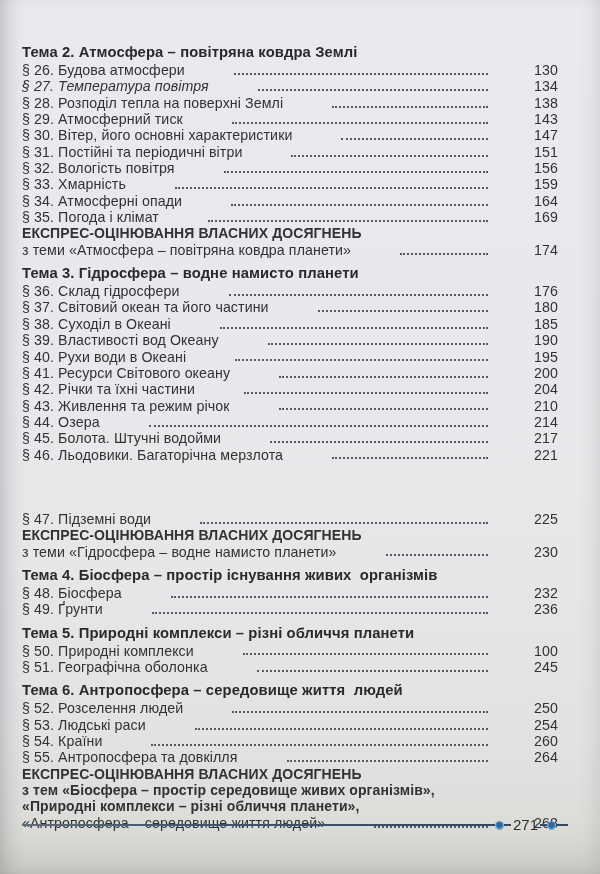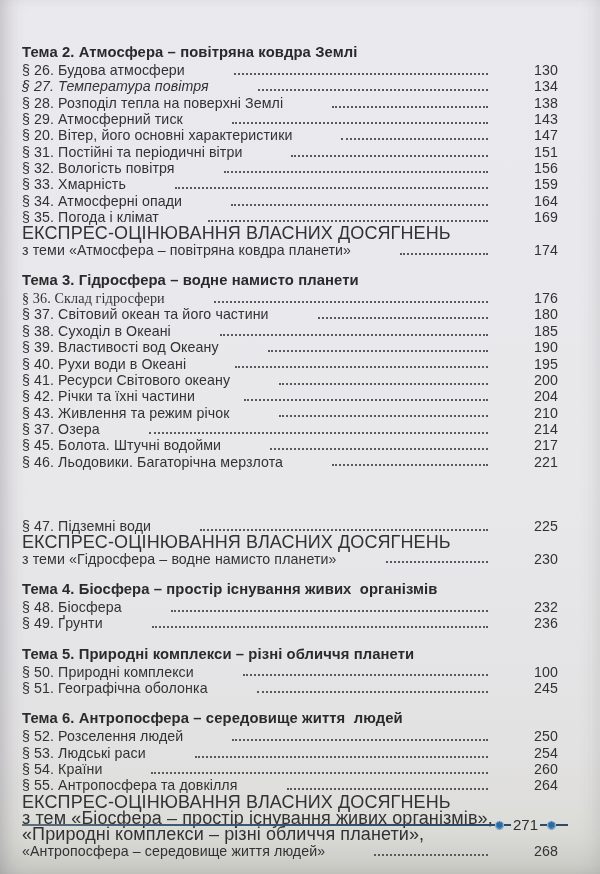--- a/index.html
+++ b/index.html
@@ -19,31 +19,32 @@
   .toc {
     position: absolute;
     top: 44px;
     left: 22px;
     right: 42px;
   }
   .toc-heading {
     font-weight: bold;
     font-size: 14.8px;
     line-height: 17px;
-    margin-top: 14px;
+    margin-top: 7px;
     margin-bottom: 1px;
     color: #2a2a2c;
     white-space: pre-wrap;
     letter-spacing: 0.1px;
   }
   .toc-heading:first-child { margin-top: 0; }
   .toc-line {
-    font-size: 18px;
+    font-size: 14px;
     line-height: 16.35px;
     letter-spacing: 0.1px;
+    font-weight: bold;
   }
   .toc-row {
     display: flex;
     align-items: baseline;
     font-size: 14.2px;
     line-height: 16.35px;
     letter-spacing: 0.1px;
     gap: 45px;
   }
   .toc-label { white-space: nowrap; }
@@ -115,21 +116,21 @@
         <div class="toc-label" style="display: inline;">§ 28. Розподіл тепла на поверхні Землі</div>
         <div class="toc-leader"></div>
         <div class="toc-page" style="display: inline;">138</div>
       </div>
       <div class="toc-row">
         <div class="toc-label" style="display: inline;">§ 29. Атмосферний тиск</div>
         <div class="toc-leader"></div>
         <div class="toc-page" style="display: inline;">143</div>
       </div>
       <div class="toc-row">
-        <div class="toc-label" style="display: inline;">§ 20. Вітер, його основні характеристики</div>
+        <div class="toc-label" style="display: inline;">§ 30. Вітер, його основні характеристики</div>
         <div class="toc-leader"></div>
         <div class="toc-page" style="display: inline;">147</div>
       </div>
       <div class="toc-row">
         <div class="toc-label" style="display: inline;">§ 31. Постійні та періодичні вітри</div>
         <div class="toc-leader"></div>
         <div class="toc-page" style="display: inline;">151</div>
       </div>
       <div class="toc-row">
         <div class="toc-label" style="display: inline;">§ 32. Вологість повітря</div>
@@ -152,21 +153,21 @@
         <div class="toc-page" style="display: inline;">169</div>
       </div>
       <div class="toc-line">ЕКСПРЕС-ОЦІНЮВАННЯ ВЛАСНИХ ДОСЯГНЕНЬ</div>
       <div class="toc-row">
         <div class="toc-label" style="display: inline;">з теми «Атмосфера – повітряна ковдра планети»</div>
         <div class="toc-leader"></div>
         <div class="toc-page" style="display: inline;">174</div>
       </div>
       <div class="toc-heading">Тема 3. Гідросфера – водне намисто планети</div>
       <div class="toc-row">
-        <div class="toc-label" style="display: inline; font-family: Liberation Serif, serif;">§ 36. Склад гідросфери</div>
+        <div class="toc-label" style="display: inline;">§ 36. Склад гідросфери</div>
         <div class="toc-leader"></div>
         <div class="toc-page" style="display: inline;">176</div>
       </div>
       <div class="toc-row">
         <div class="toc-label" style="display: inline;">§ 37. Світовий океан та його частини</div>
         <div class="toc-leader"></div>
         <div class="toc-page" style="display: inline;">180</div>
       </div>
       <div class="toc-row">
         <div class="toc-label" style="display: inline;">§ 38. Суходіл в Океані</div>
@@ -192,21 +193,21 @@
         <div class="toc-label" style="display: inline;">§ 42. Річки та їхні частини</div>
         <div class="toc-leader"></div>
         <div class="toc-page" style="display: inline;">204</div>
       </div>
       <div class="toc-row">
         <div class="toc-label" style="display: inline;">§ 43. Живлення та режим річок</div>
         <div class="toc-leader"></div>
         <div class="toc-page" style="display: inline;">210</div>
       </div>
       <div class="toc-row">
-        <div class="toc-label" style="display: inline;">§ 37. Озера</div>
+        <div class="toc-label" style="display: inline;">§ 44. Озера</div>
         <div class="toc-leader"></div>
         <div class="toc-page" style="display: inline;">214</div>
       </div>
       <div class="toc-row">
         <div class="toc-label" style="display: inline;">§ 45. Болота. Штучні водойми</div>
         <div class="toc-leader"></div>
         <div class="toc-page" style="display: inline;">217</div>
       </div>
       <div class="toc-row">
         <div class="toc-label" style="display: inline;">§ 46. Льодовики. Багаторічна мерзлота</div>
@@ -261,21 +262,21 @@
         <div class="toc-label" style="display: inline;">§ 54. Країни</div>
         <div class="toc-leader"></div>
         <div class="toc-page" style="display: inline;">260</div>
       </div>
       <div class="toc-row">
         <div class="toc-label" style="display: inline;">§ 55. Антропосфера та довкілля</div>
         <div class="toc-leader"></div>
         <div class="toc-page" style="display: inline;">264</div>
       </div>
       <div class="toc-line">ЕКСПРЕС-ОЦІНЮВАННЯ ВЛАСНИХ ДОСЯГНЕНЬ</div>
-      <div class="toc-line">з тем «Біосфера – простір існування живих організмів»,</div>
+      <div class="toc-line">з тем «Біосфера – простір середовище живих організмів»,</div>
       <div class="toc-line">«Природні комплекси – різні обличчя планети»,</div>
       <div class="toc-row">
         <div class="toc-label" style="display: inline;">«Антропосфера – середовище життя людей»</div>
         <div class="toc-leader"></div>
         <div class="toc-page" style="display: inline;">268</div>
       </div>
     </main>
 
   <footer class="footer">
     <span class="rule-long"></span>

